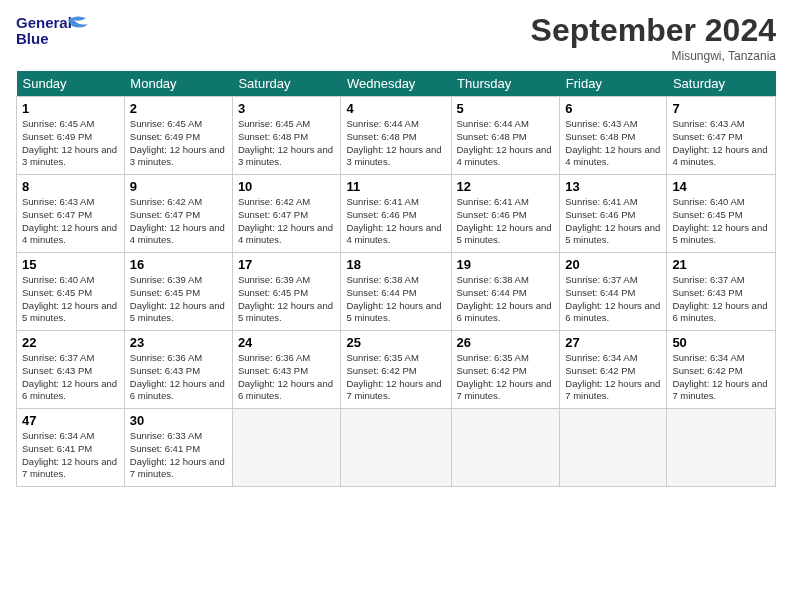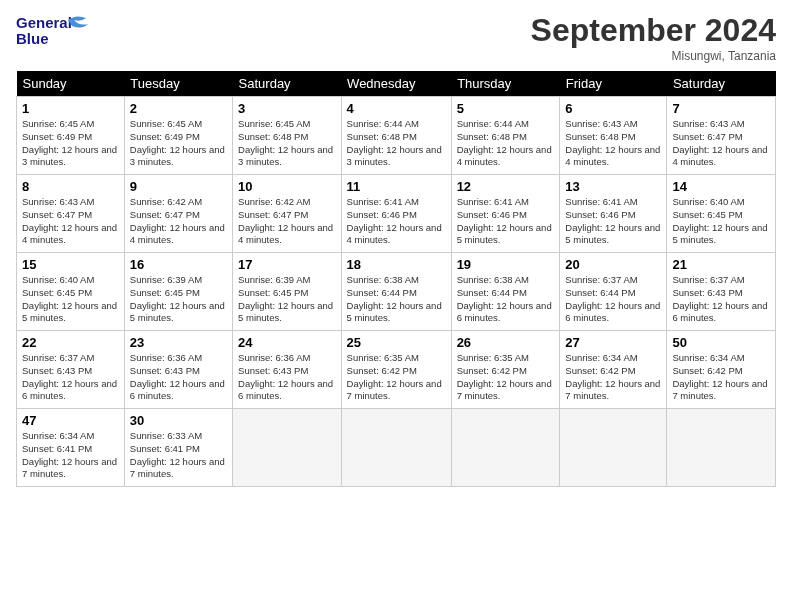--- a/index.html
+++ b/index.html
@@ -39,21 +39,21 @@
     .subtitle {
       font-size: 12px;
       color: #555;
     }
     table {
       width: 100%;
       border-collapse: collapse;
       font-size: 10.5px;
     }
     thead tr th {
-      background: #000000;
+      background: #0f766e;
       color: #fff;
       padding: 5px 6px;
       text-align: left;
       font-size: 13px;
       font-weight: normal;
     }
     tbody tr td {
       border: 1px solid #ccc;
       vertical-align: top;
       padding: 4px 5px;
@@ -92,21 +92,21 @@
     <div class="title-section">
       <div class="month-title">September 2024</div>
       <div class="subtitle">Misungwi, Tanzania</div>
     </div>
   </div>
 
   <table>
     <thead>
       <tr>
         <th>Sunday</th>
-        <th>Tuesday</th>
+        <th>Monday</th>
         <th>Saturday</th>
         <th>Wednesday</th>
         <th>Thursday</th>
         <th>Friday</th>
         <th>Saturday</th>
       </tr>
     </thead>
     <tbody id="calendar-body">
     <tr>
           <td>

